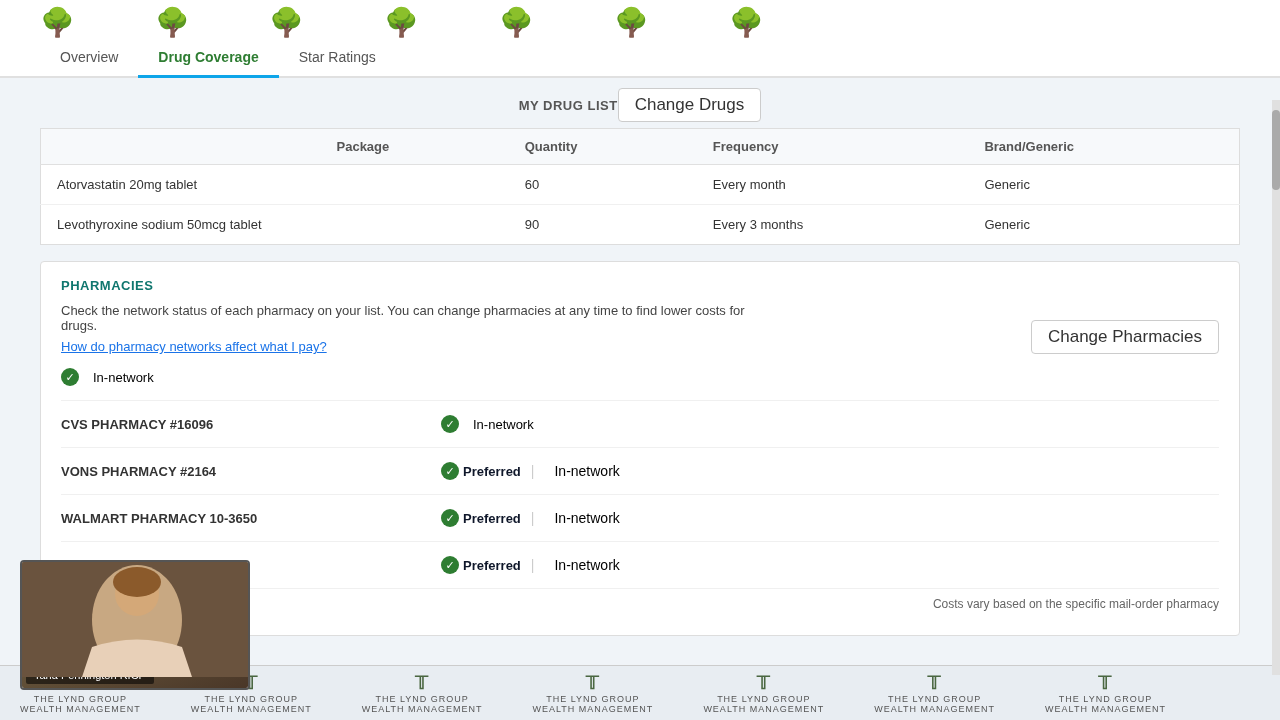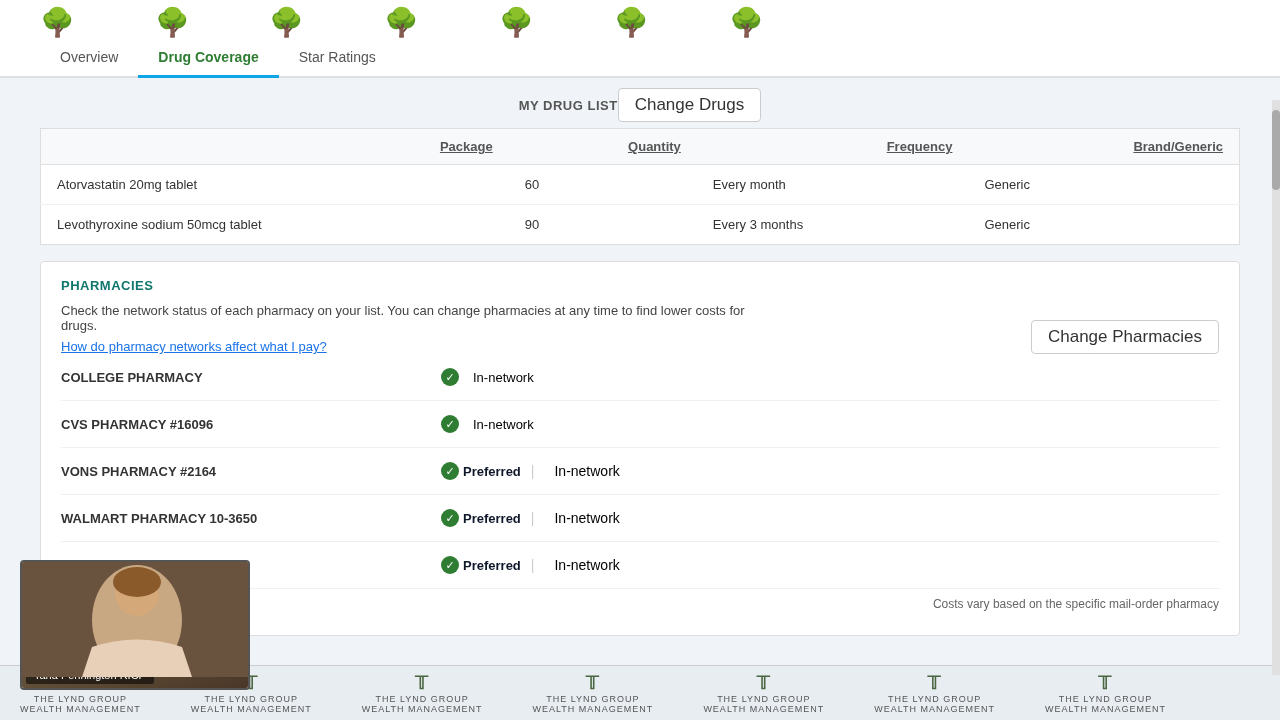--- a/index.html
+++ b/index.html
@@ -81,26 +81,25 @@
       width: 100%;
       background: #fff;
       border-radius: 4px;
       border: 1px solid #ddd;
       border-collapse: collapse;
       margin-bottom: 16px;
     }
     .drug-table th {
       background: #f7f9fb;
       padding: 10px 16px;
-      text-align: right;
+      text-align: left;
       font-size: 13px;
       color: #555;
       border-bottom: 1px solid #e0e0e0;
       font-weight: 600;
-      text-decoration: underline;
     }
     .drug-table td {
       padding: 12px 16px;
       font-size: 13px;
       border-bottom: 1px solid #f0f0f0;
       color: #333;
     }
     .drug-table tr:last-child td { border-bottom: none; }
 
     
@@ -306,21 +305,20 @@
     <div class="pharmacies-title">PHARMACIES</div>
     <div class="pharmacies-header-row">
       <div>
         <div class="pharmacies-description">Check the network status of each pharmacy on your list. You can change pharmacies at any time to find lower costs for drugs.</div>
         <a class="pharmacy-link">How do pharmacy networks affect what I pay?</a>
       </div>
       <button class="change-btn">Change Pharmacies</button>
     </div>
 
     <div class="pharmacy-row">
-      <div class="pharmacy-name">COLLEGE PHARMACY</div>
       <div class="pharmacy-status">
         <div class="status-badge">
           <div class="check-circle">✓</div>
           <span class="status-innetwork">In-network</span>
         </div>
       </div>
     </div>
 
     <div class="pharmacy-row">
       <div class="pharmacy-name">CVS PHARMACY #16096</div>

